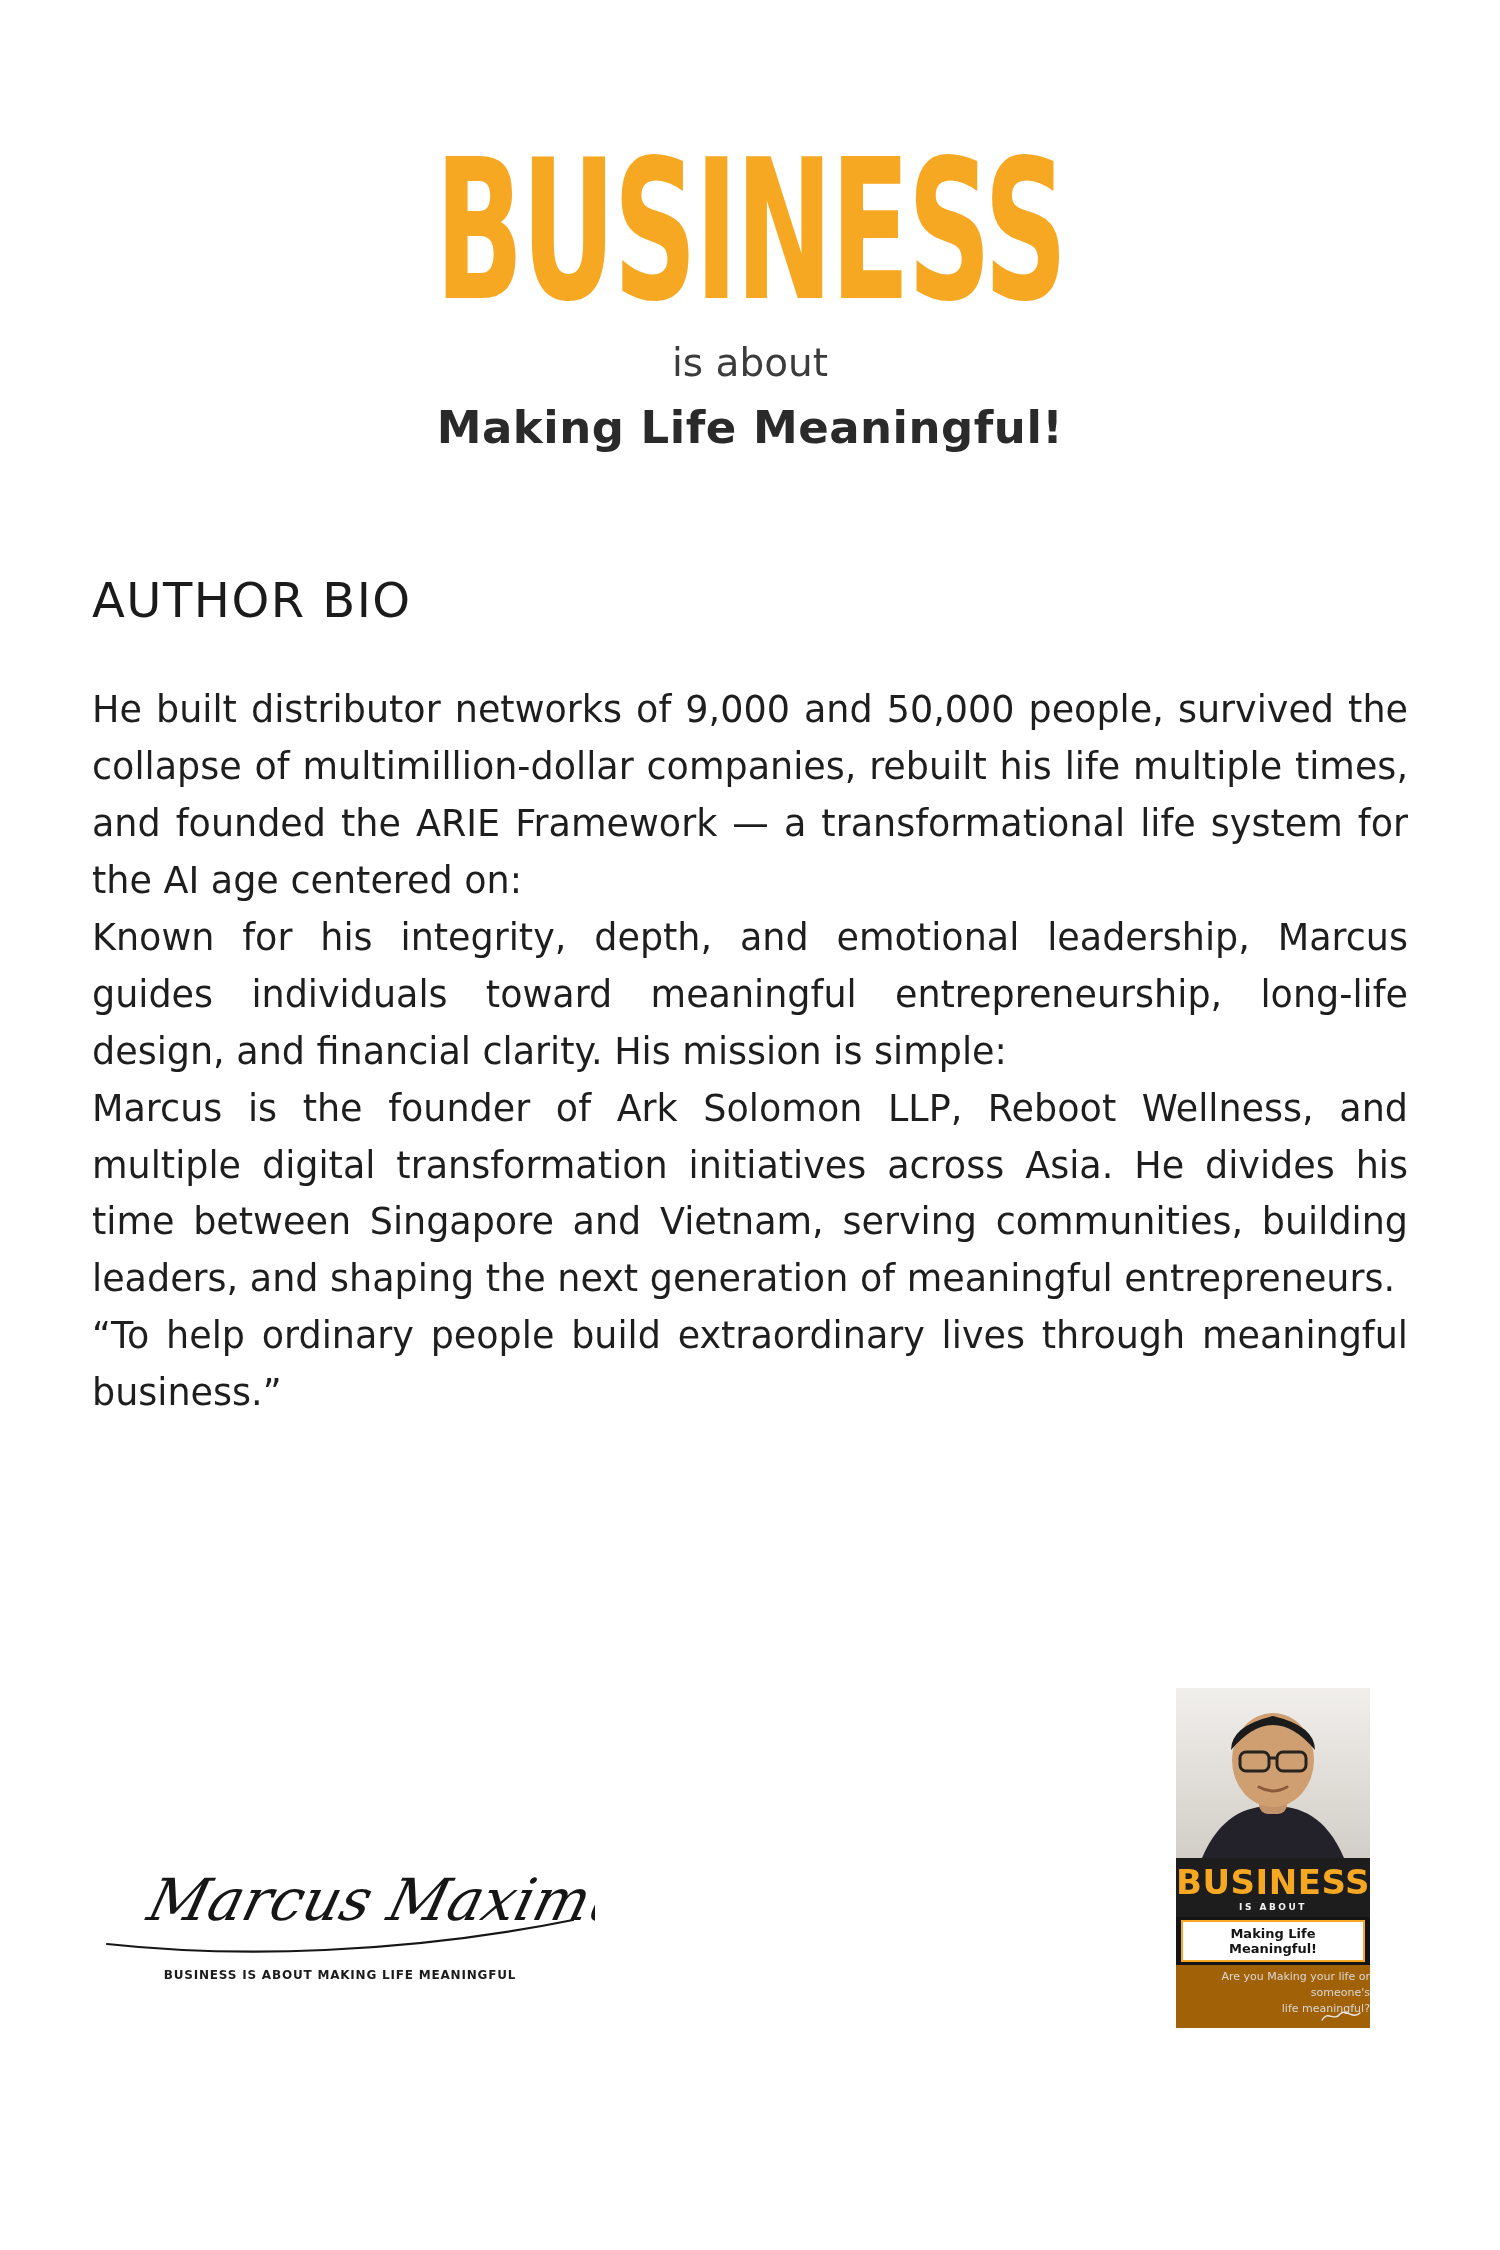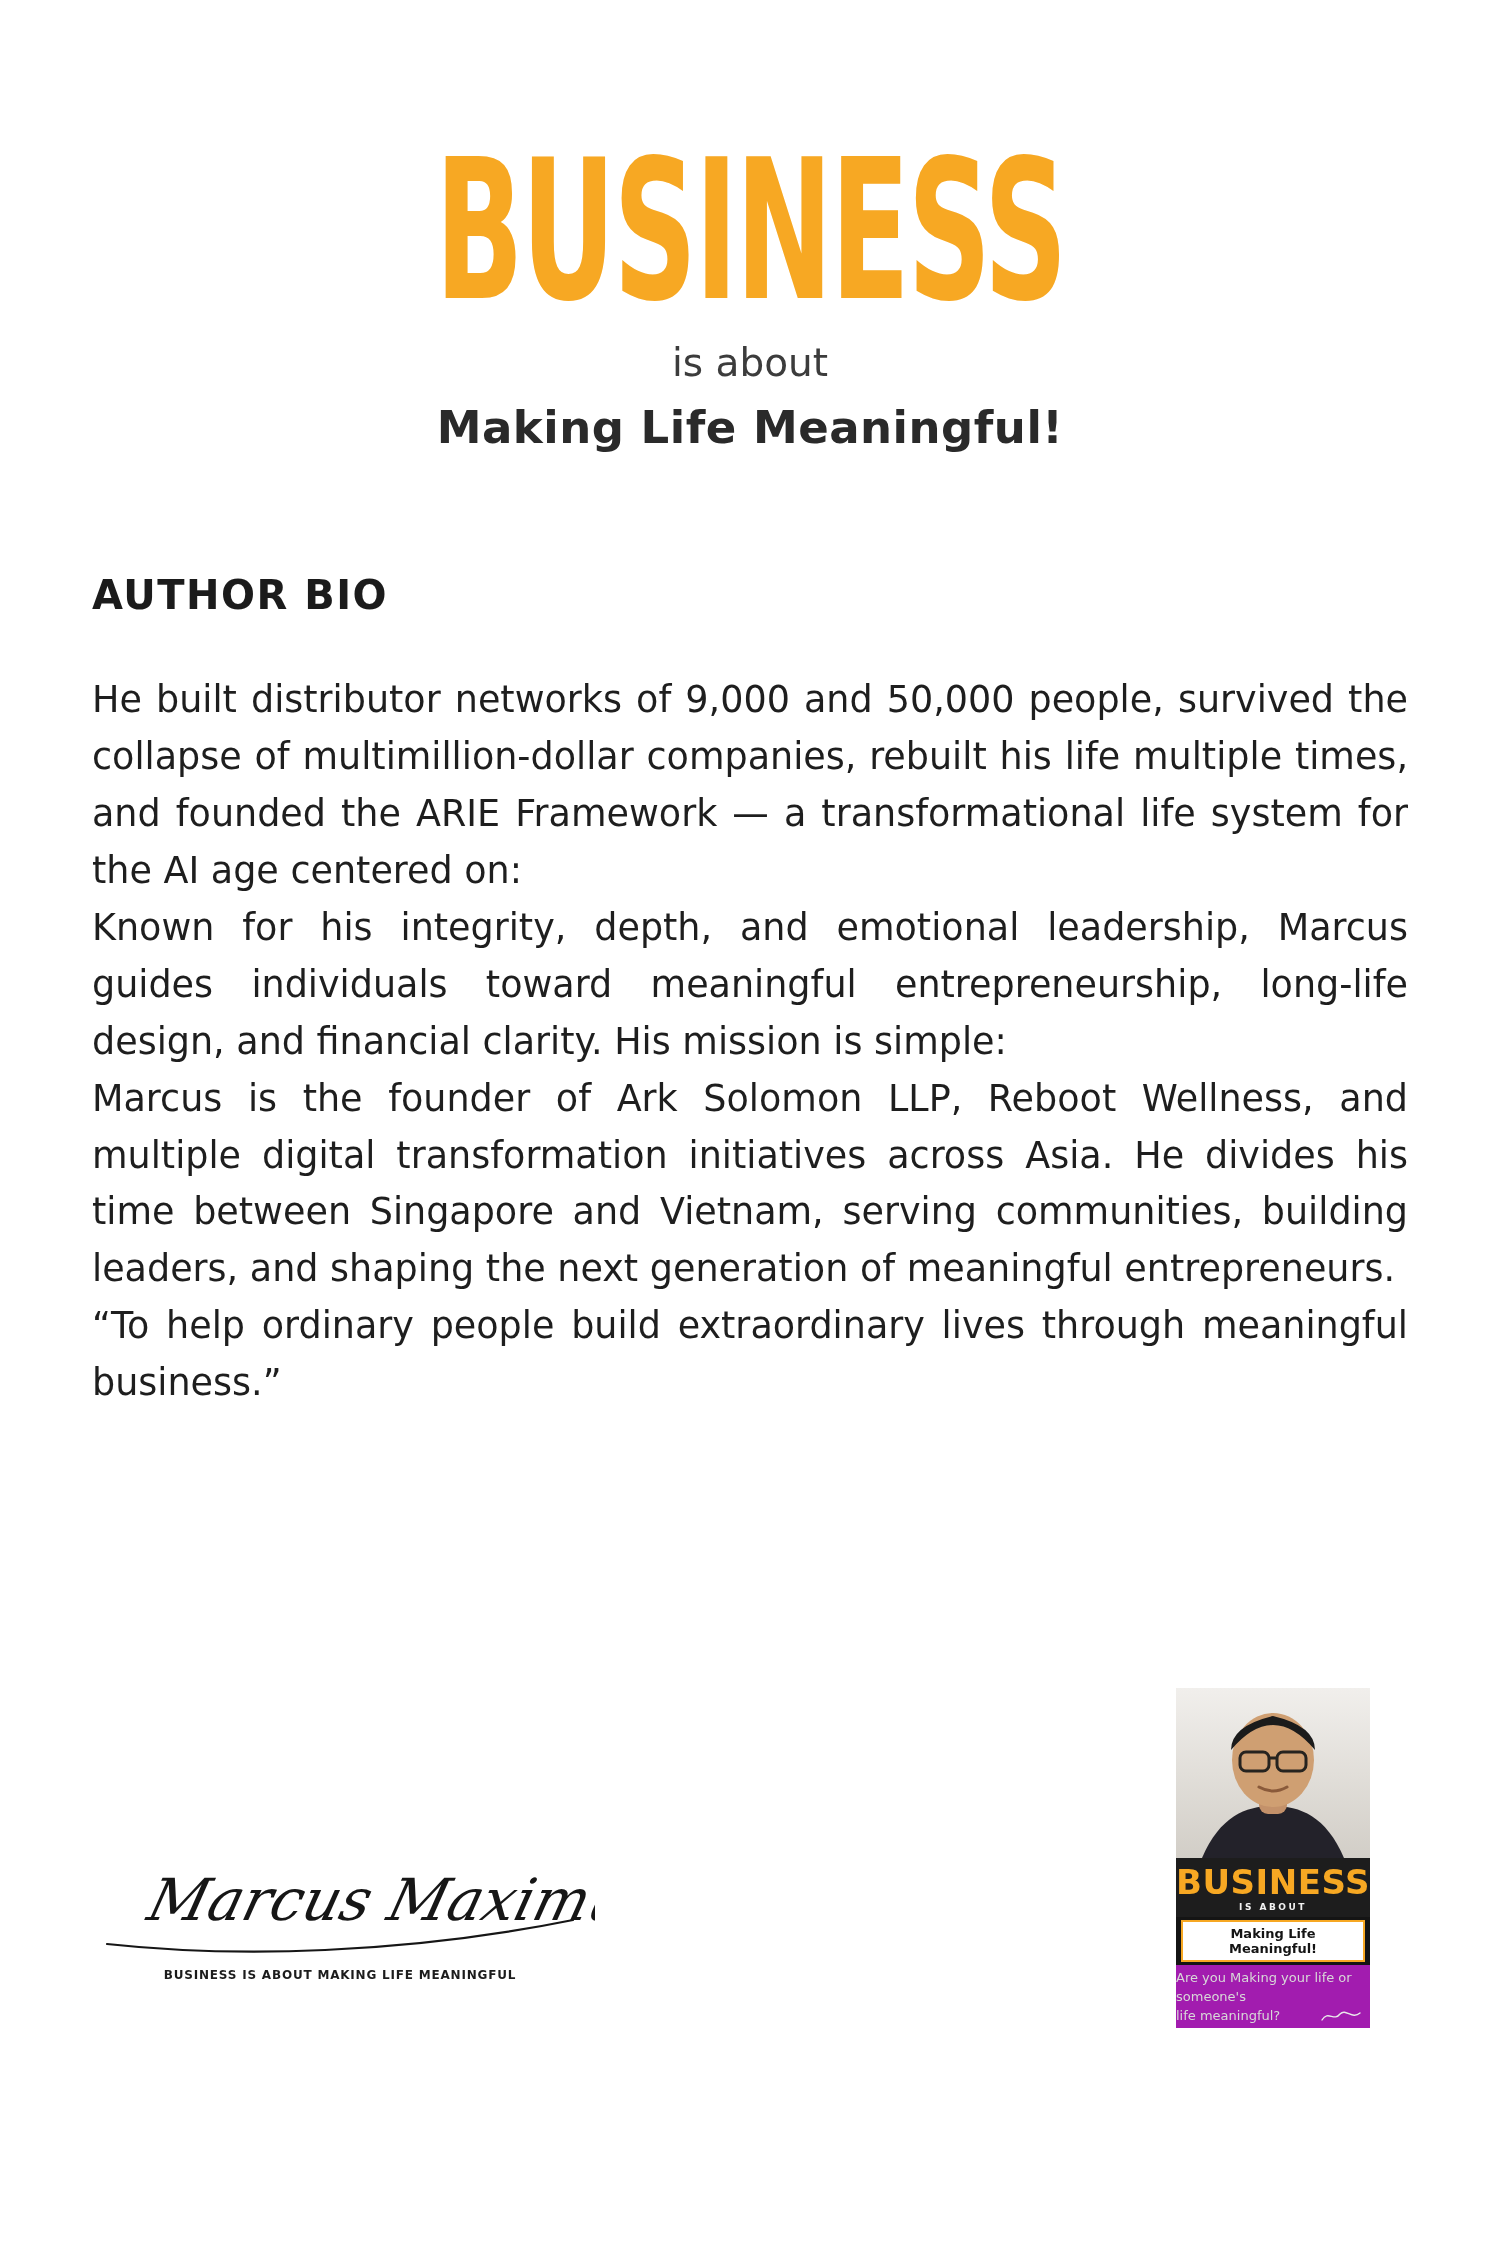--- a/index.html
+++ b/index.html
@@ -32,22 +32,22 @@
     font-size: 45px;
     font-weight: 700;
     color: #2a2a2a;
     margin-top: 16px;
     letter-spacing: 0.5px;
   }
 
   
   .bio-heading {
     margin: 118px 0 0 92px;
-    font-size: 40px;
-    font-weight: 700;
+    font-size: 48px;
+    font-weight: 400;
     letter-spacing: 1.5px;
     color: #1b1b1b;
   }
   .bio-text {
     margin: 54px 92px 0 92px;
     font-size: 36.5px;
     line-height: 1.56;
     text-align: justify;
     color: #1e1e1e;
   }
@@ -116,25 +116,25 @@
     background: #ffffff;
     border: 2px solid #F7A823;
     margin: 3px 5px;
     font-size: 13px;
     font-weight: bold;
     color: #141414;
     text-align: center;
     padding: 4px 2px;
   }
   .cover-footer {
-    background: #a21caf;
+    background: #a16207;
     flex: 1;
-    text-align: left;
+    text-align: right;
     color: #d8d8d8;
-    font-size: 13px;
+    font-size: 11px;
     line-height: 1.45;
     padding-top: 4px;
     position: relative;
   }
   .cover-sig {
     position: absolute;
     right: 8px;
     bottom: 4px;
   }
 </style>

